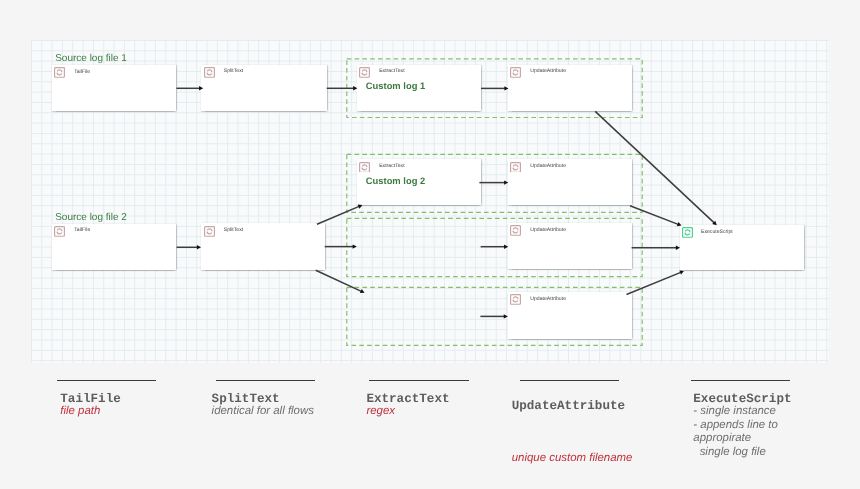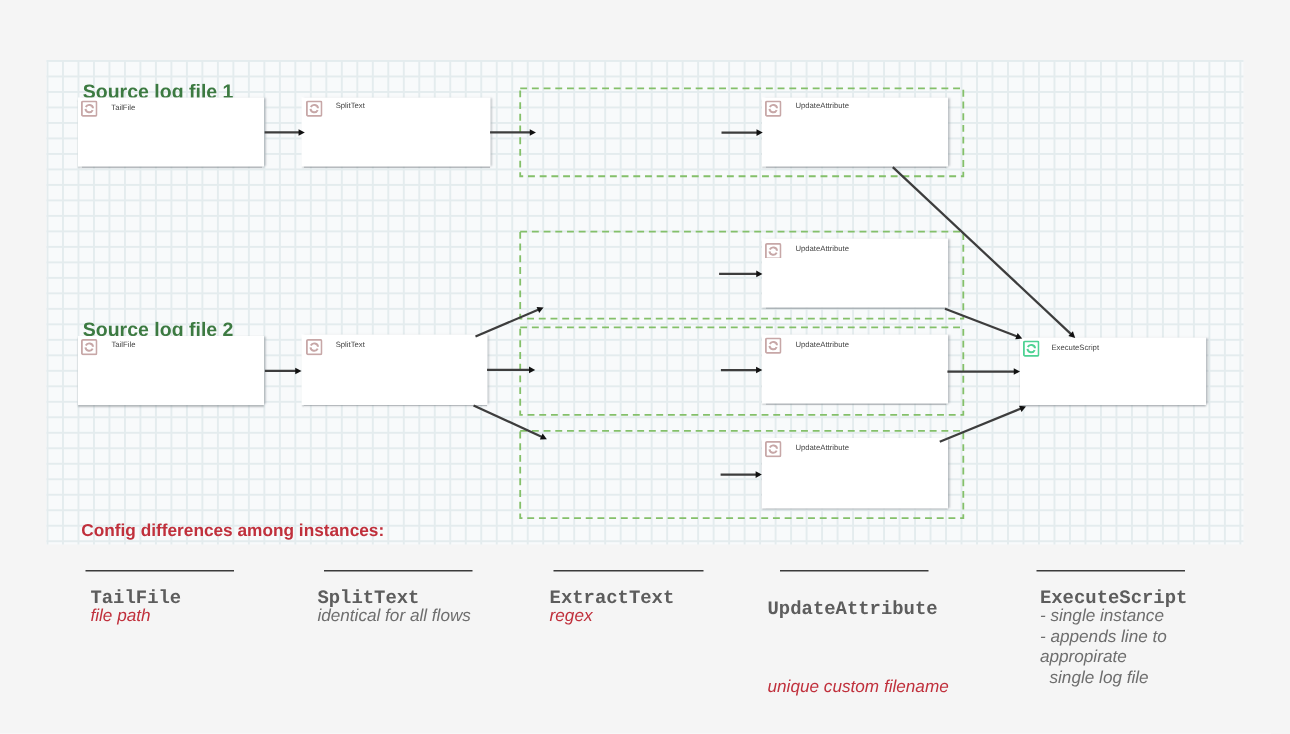--- a/index.html
+++ b/index.html
@@ -34,21 +34,21 @@
     font-size:5.15px;line-height:6px;color:#454545;
     white-space:nowrap;
   }
   .ico{position:absolute;left:2.5px;top:2.4px;width:11px;height:10.8px;line-height:0;}
   .big{
     position:absolute;left:9px;top:15.8px;
     font-size:9.4px;font-weight:bold;color:#3c7a41;white-space:nowrap;
   }
 
   .glabel{
-    position:absolute;font-size:13px;font-weight:bold;color:#3c7a41;
+    position:absolute;font-size:10px;font-weight:normal;color:#3c7a41;
     white-space:nowrap;
   }
 
   svg.dashlayer{position:absolute;left:0;top:0;width:860px;height:489px;overflow:visible;pointer-events:none;}
 
   svg.arrows{position:absolute;left:0;top:0;width:860px;height:489px;overflow:visible;pointer-events:none;}
 
   #cfgtitle{
     position:absolute;left:54.2px;top:347.8px;
     font-size:11.5px;font-weight:bold;color:#c0303c;white-space:nowrap;
@@ -90,27 +90,45 @@
       <span class="pname">TailFile</span>
     </div>
     <div class="proc" style="left: 201.4px; top: 64.7px; width: 125.4px; height: 46.3px;">
       <span class="ico"><svg viewBox="0 0 48 48" width="100%" height="100%" preserveAspectRatio="none">
           <rect x="2.6" y="2.6" width="42.8" height="42.8" rx="3.2" ry="3.2" fill="none" stroke="#c7a7a7" stroke-width="5.2"></rect>
           <path d="M11.40 18.13 A13.9 13.9 0 0 1 37.85 22.79 L32.07 23.29 A8.1 8.1 0 0 0 16.66 20.58 Z" fill="#c7a7a7"></path>
           <path d="M36.60 29.87 A13.9 13.9 0 0 1 10.15 25.21 L15.93 24.71 A8.1 8.1 0 0 0 31.34 27.42 Z" fill="#c7a7a7"></path>
         </svg></span>
       <span class="pname">SplitText</span>
     </div>
+    <div class="proc" style="left: 356.8px; top: 64.6px; width: 124.4px; height: 46.4px;">
+      <span class="ico"><svg viewBox="0 0 48 48" width="100%" height="100%" preserveAspectRatio="none">
+          <rect x="2.6" y="2.6" width="42.8" height="42.8" rx="3.2" ry="3.2" fill="none" stroke="#c7a7a7" stroke-width="5.2"></rect>
+          <path d="M11.40 18.13 A13.9 13.9 0 0 1 37.85 22.79 L32.07 23.29 A8.1 8.1 0 0 0 16.66 20.58 Z" fill="#c7a7a7"></path>
+          <path d="M36.60 29.87 A13.9 13.9 0 0 1 10.15 25.21 L15.93 24.71 A8.1 8.1 0 0 0 31.34 27.42 Z" fill="#c7a7a7"></path>
+        </svg></span>
+      <span class="pname">ExtractText</span>
+      <span class="big">Custom log 1</span>
+    </div>
     <div class="proc" style="left: 507.9px; top: 64.6px; width: 124.2px; height: 46.6px;">
       <span class="ico"><svg viewBox="0 0 48 48" width="100%" height="100%" preserveAspectRatio="none">
           <rect x="2.6" y="2.6" width="42.8" height="42.8" rx="3.2" ry="3.2" fill="none" stroke="#c7a7a7" stroke-width="5.2"></rect>
           <path d="M11.40 18.13 A13.9 13.9 0 0 1 37.85 22.79 L32.07 23.29 A8.1 8.1 0 0 0 16.66 20.58 Z" fill="#c7a7a7"></path>
           <path d="M36.60 29.87 A13.9 13.9 0 0 1 10.15 25.21 L15.93 24.71 A8.1 8.1 0 0 0 31.34 27.42 Z" fill="#c7a7a7"></path>
         </svg></span>
       <span class="pname">UpdateAttribute</span>
+    </div>
+    <div class="proc" style="left: 356.8px; top: 159.2px; width: 124.4px; height: 45.7px;">
+      <span class="ico"><svg viewBox="0 0 48 48" width="100%" height="100%" preserveAspectRatio="none">
+          <rect x="2.6" y="2.6" width="42.8" height="42.8" rx="3.2" ry="3.2" fill="none" stroke="#c7a7a7" stroke-width="5.2"></rect>
+          <path d="M11.40 18.13 A13.9 13.9 0 0 1 37.85 22.79 L32.07 23.29 A8.1 8.1 0 0 0 16.66 20.58 Z" fill="#c7a7a7"></path>
+          <path d="M36.60 29.87 A13.9 13.9 0 0 1 10.15 25.21 L15.93 24.71 A8.1 8.1 0 0 0 31.34 27.42 Z" fill="#c7a7a7"></path>
+        </svg></span>
+      <span class="pname">ExtractText</span>
+      <span class="big">Custom log 2</span>
     </div>
     <div class="proc" style="left: 507.9px; top: 159.2px; width: 124.2px; height: 45.7px;">
       <span class="ico"><svg viewBox="0 0 48 48" width="100%" height="100%" preserveAspectRatio="none">
           <rect x="2.6" y="2.6" width="42.8" height="42.8" rx="3.2" ry="3.2" fill="none" stroke="#c7a7a7" stroke-width="5.2"></rect>
           <path d="M11.40 18.13 A13.9 13.9 0 0 1 37.85 22.79 L32.07 23.29 A8.1 8.1 0 0 0 16.66 20.58 Z" fill="#c7a7a7"></path>
           <path d="M36.60 29.87 A13.9 13.9 0 0 1 10.15 25.21 L15.93 24.71 A8.1 8.1 0 0 0 31.34 27.42 Z" fill="#c7a7a7"></path>
         </svg></span>
       <span class="pname">UpdateAttribute</span>
     </div>
     <div class="proc" style="left: 51.9px; top: 223.7px; width: 124.4px; height: 46.5px;">
@@ -204,21 +222,20 @@
       </g>
       <g>
         <line x1="631.6" y1="247.7" x2="676.45" y2="247.7" stroke="#3d3d3d" stroke-width="1.5"></line>
         <polygon points="680,247.7 675.85,249.89999999999998 675.85,245.5" fill="#111111"></polygon>
       </g>
       <g>
         <line x1="626.5" y1="294.5" x2="680.7138533138701" y2="272.343033863027" stroke="#3d3d3d" stroke-width="1.5"></line>
         <polygon points="684,271 680.9907509158368,274.60651077212617 679.3261455644792,270.5335402315708" fill="#111111"></polygon>
       </g>
     </svg>
-    <div id="cfgtitle">Config differences among instances:</div>
     <div class="legend" style="left: 0px;">
       <div class="rule" style="left: 56.9px; width: 99.4px;"></div>
       <div class="lname" style="left: 60.3px;">TailFile</div>
       <div class="ldesc red" style="left: 60.3px;">
         <div style="white-space: pre;">file path</div>
       </div>
     </div>
     <div class="legend" style="left: 0px;">
       <div class="rule" style="left: 215.8px; width: 99.4px;"></div>
       <div class="lname" style="left: 211.6px;">SplitText</div>

